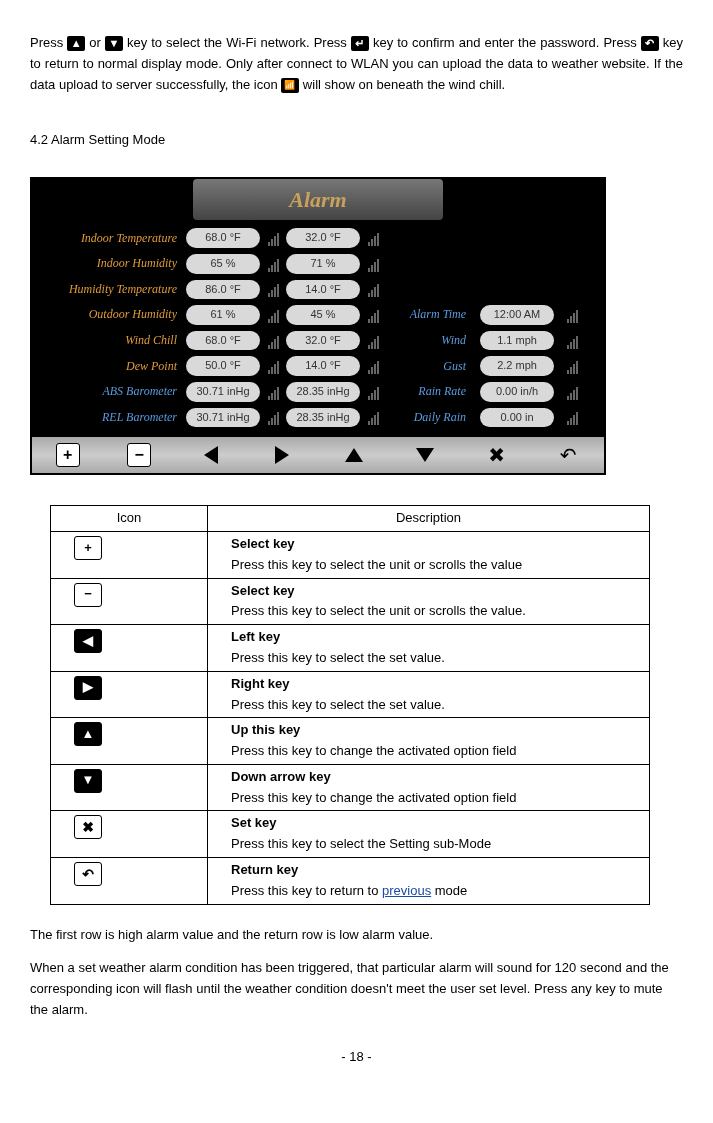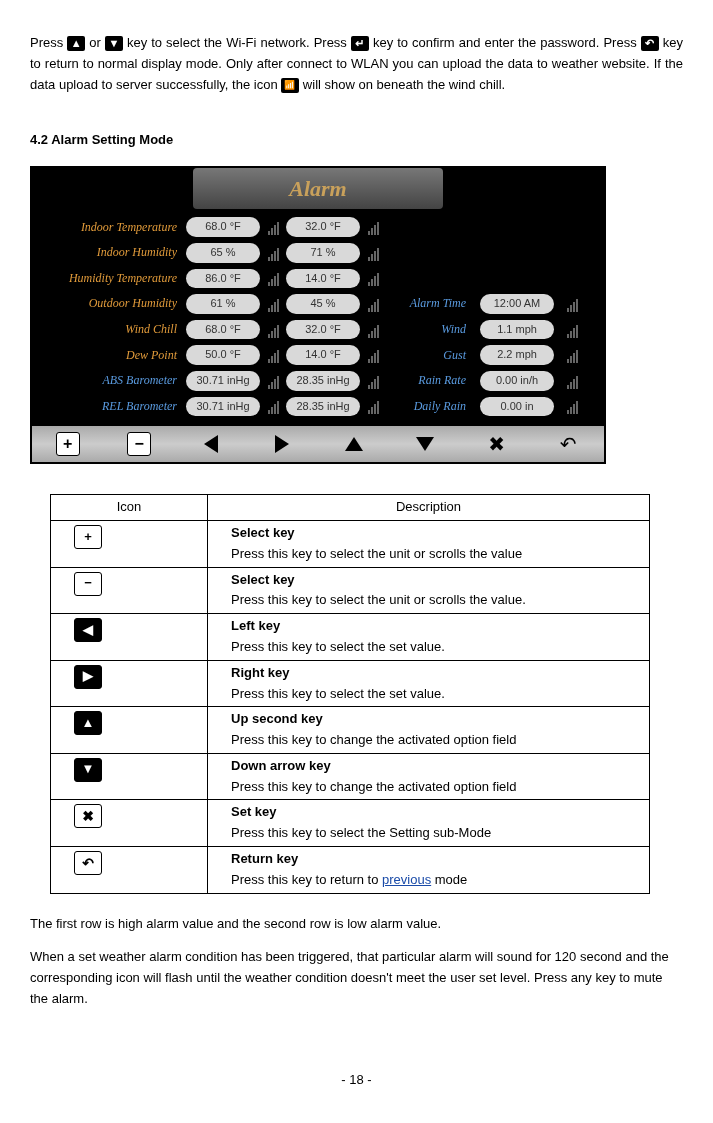--- a/index.html
+++ b/index.html
@@ -23,22 +23,21 @@
     color: #fff;
     border-radius: 2px;
     vertical-align: middle;
     text-align: center;
     line-height: 15px;
     font-size: 11px;
     font-weight: bold;
   }
   .section-head {
     margin-top: 35px;
-    margin-bottom: 15px;
-    font-weight: bold;
+    margin-bottom: 26px;
   }
   .alarm-screen {
     border: 2px solid #000;
     background: #000;
     width: 576px;
     box-sizing: border-box;
     padding: 0;
     margin-bottom: 30px;
   }
   .alarm-title {
@@ -158,21 +157,21 @@
     display: inline-flex;
     align-items: center;
     justify-content: center;
     font-weight: bold;
     margin:2px 0;
   }
   .cell-icon.black{background:#000;color:#fff;}
   .icon-col{width:110px;}
   .footer{
     text-align:center;
-    margin-top:60px;
+    margin-top:26px;
     font-size:13px;
   }
   a{color:#1a4ba8;}
 </style>
 </head>
 <body>
 
 <p class="intro-para">
   <span>Press </span>
   <span class="key-icon">▲</span>
@@ -422,33 +421,33 @@
       <tr>
         <td class="icon-col"><span class="cell-icon black">◀</span></td>
         <td><b>Left key</b><br><span>Press this key to select the set value.</span></td>
       </tr>
       <tr>
         <td class="icon-col"><span class="cell-icon black">▶</span></td>
         <td><b>Right key</b><br><span>Press this key to select the set value.</span></td>
       </tr>
       <tr>
         <td class="icon-col"><span class="cell-icon black">▲</span></td>
-        <td><b>Up second key</b><br><span>Press this key to change the activated option field</span></td>
+        <td><b>Up this key</b><br><span>Press this key to change the activated option field</span></td>
       </tr>
       <tr>
         <td class="icon-col"><span class="cell-icon black">▼</span></td>
         <td><b>Down arrow key</b><br><span>Press this key to change the activated option field</span></td>
       </tr>
       <tr>
         <td class="icon-col"><span class="cell-icon" style="font-size:14px;">✖</span></td>
         <td><b>Set key</b><br><span>Press this key to select the Setting sub-Mode</span></td>
       </tr>
       <tr>
         <td class="icon-col"><span class="cell-icon" style="font-size:14px;">↶</span></td>
         <td><b>Return key</b><br><span>Press this key to return to </span><a href="#">previous</a><span> mode</span></td>
       </tr>
     </tbody>
 </table>
 
-<p>The first row is high alarm value and the second row is low alarm value.</p>
+<p>The first row is high alarm value and the return row is low alarm value.</p>
 <p>When a set weather alarm condition has been triggered, that particular alarm will sound for 120 second and the corresponding icon will flash until the weather condition doesn't meet the user set level. Press any key to mute the alarm.</p>
 
 <div class="footer">- 18 -</div>
 
 </body></html>

